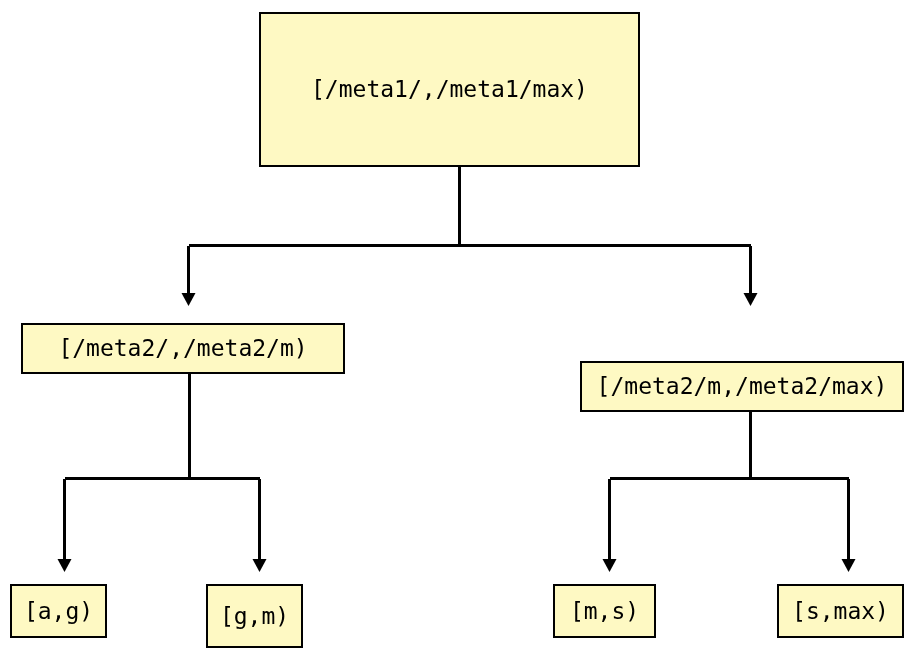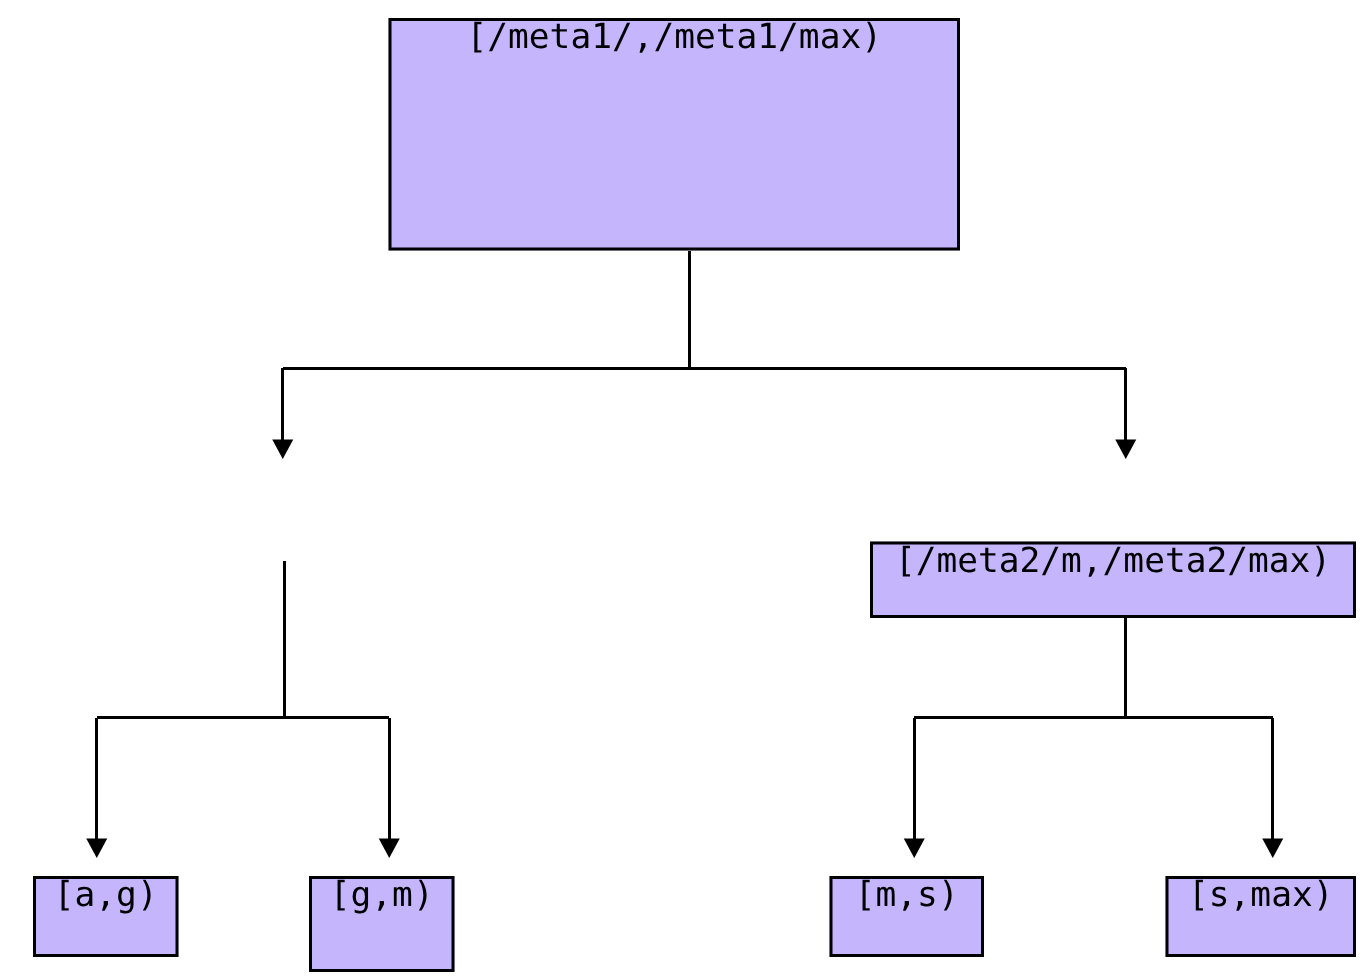--- a/index.html
+++ b/index.html
@@ -21,22 +21,23 @@
     position: absolute;
     left: 0;
     top: 0;
     width: 912px;
     height: 652px;
   }
   .node-box {
     position: absolute;
     box-sizing: border-box;
     border: 2px solid #000000;
-    background: #c4b5fd;
+    background: #fef9c3;
     display: flex;
+    align-items: center;
     justify-content: center;
     color: #000000;
     font-family: "DejaVu Sans Mono", monospace;
     white-space: pre;
   }
   .node-label {
     font-family: "DejaVu Sans Mono", monospace;
     font-size: 23px;
     line-height: 1;
     letter-spacing: 0px;
@@ -80,26 +81,29 @@
     <path class="edge-line" d="M 609.5 478.5 L 609.5 560"></path>
     <path class="edge-line" d="M 848.5 478.5 L 848.5 560"></path>
     <polygon class="edge-arrow" points="602.5,559 616.5,559 609.5,572"></polygon>
     <polygon class="edge-arrow" points="841.5,559 855.5,559 848.5,572"></polygon>
   </svg>
 
   <div class="node-box" style="left:259px; top:12px; width:381px; height:155px;">
     <span class="node-label">[/meta1/,/meta1/max)</span>
   </div>
 
+  <div class="node-box" style="left:21px; top:323px; width:324px; height:51px;">
+    <span class="node-label">[/meta2/,/meta2/m)</span>
+  </div>
 
   <div class="node-box" style="left:580px; top:323px; width:324px; height:51px;margin-top:38px;">
     <span class="node-label">[/meta2/m,/meta2/max)</span>
   </div>
 
-  <div class="node-box" style="left:10px; top:584px; width:97px; height:54px;margin-left:12px;">
+  <div class="node-box" style="left:10px; top:584px; width:97px; height:54px;">
     <span class="node-label">[a,g)</span>
   </div>
 
   <div class="node-box" style="left:206px; top:584px; width:97px; height:64px;">
     <span class="node-label">[g,m)</span>
   </div>
 
   <div class="node-box" style="left:553px; top:584px; width:103px; height:54px;">
     <span class="node-label">[m,s)</span>
   </div>

